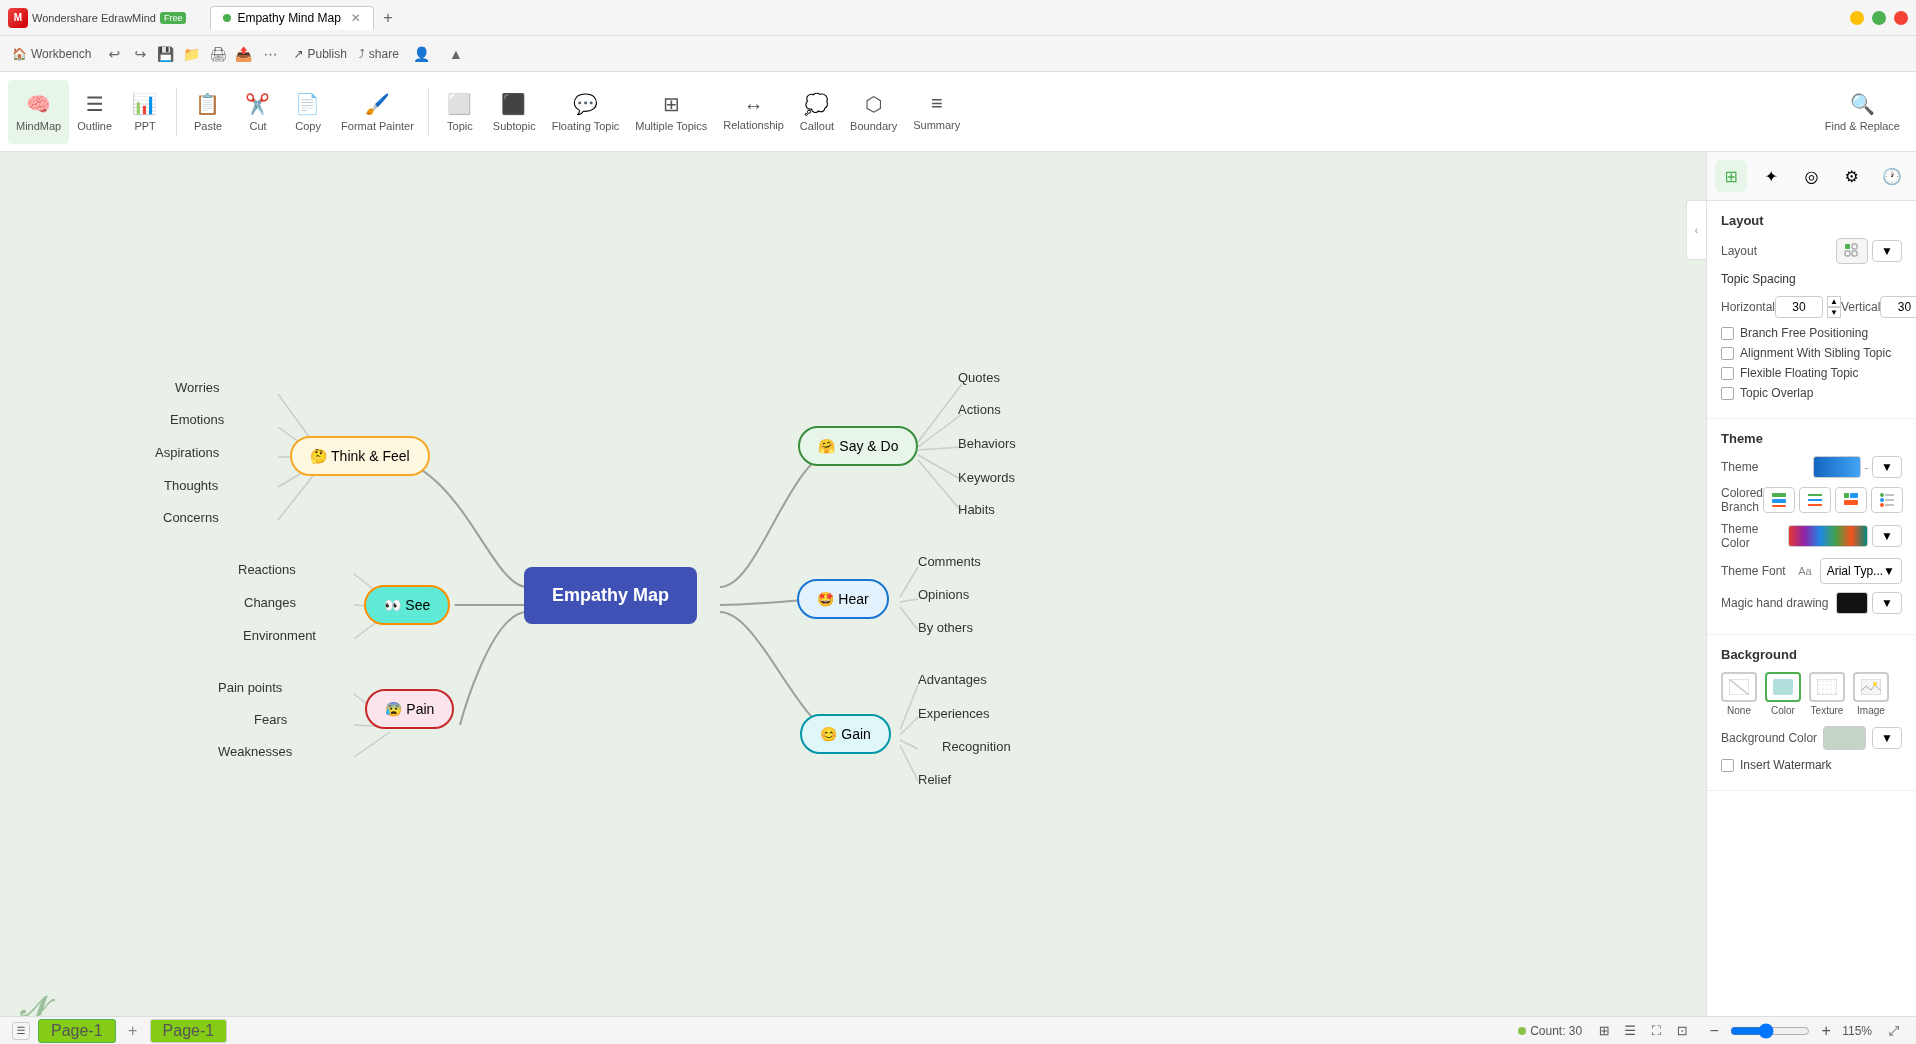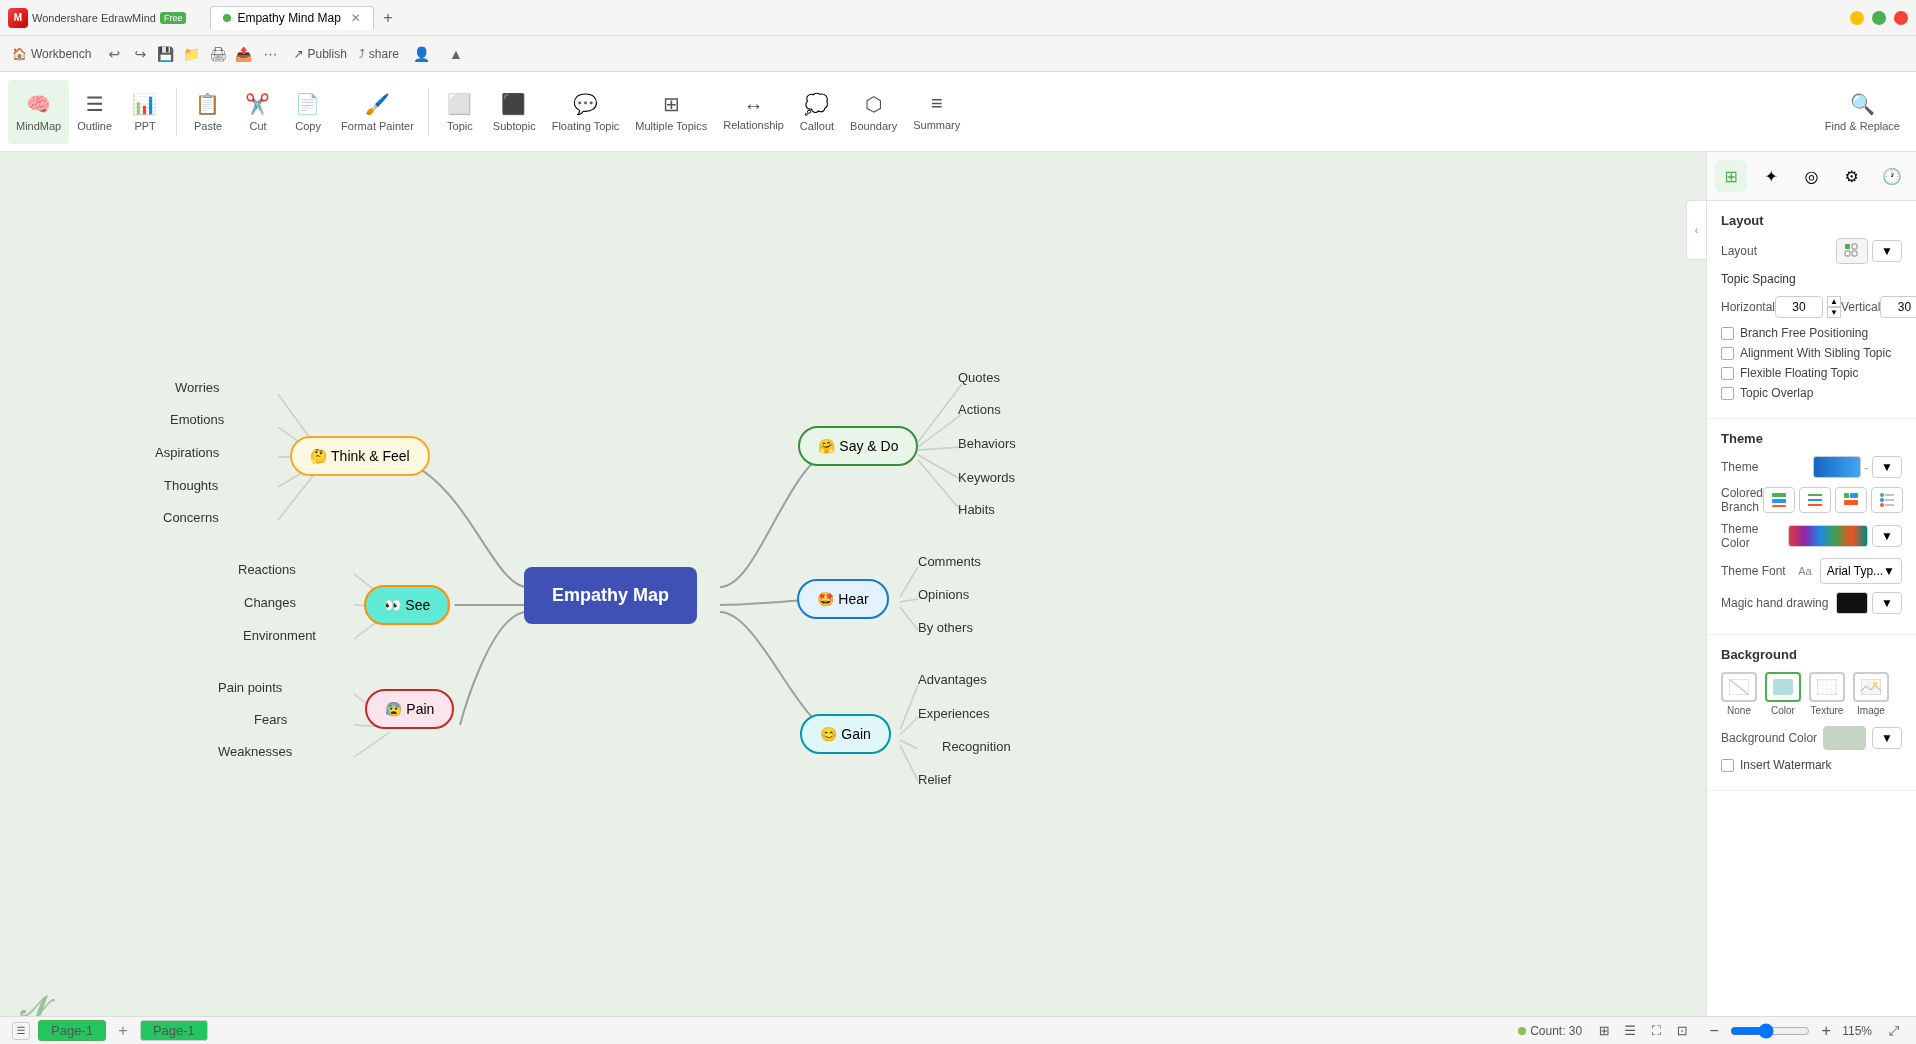--- a/index.html
+++ b/index.html
@@ -212,21 +212,21 @@
       background: #f5f5f5;
       border-top: 1px solid #ddd;
       display: flex;
       align-items: center;
       padding: 0 12px;
       gap: 16px;
       font-size: 12px;
       color: #555;
     }
     .statusbar-pages { display: flex; align-items: center; gap: 8px; }
-    .page-tab { padding: 2px 12px; background: #22c55e; border: 1px solid #ccc; border-radius: 3px; cursor: pointer; font-size: 13px; }
+    .page-tab { padding: 2px 12px; background: #84cc16; border: 1px solid #ccc; border-radius: 3px; cursor: pointer; font-size: 16px; }
     .page-tab.active { border-color: #4CAF50; }
     .statusbar-right { margin-left: auto; display: flex; align-items: center; gap: 12px; }
     .zoom-controls { display: flex; align-items: center; gap: 6px; }
     .zoom-btn { width: 20px; height: 20px; display: flex; align-items: center; justify-content: center; cursor: pointer; font-size: 16px; color: #555; }
     .count-badge { display: flex; align-items: center; gap: 4px; }
     .count-dot { width: 8px; height: 8px; background: #8bc34a; border-radius: 50%; }
 
     
     .canvas-scrollbar {
       position: absolute;

